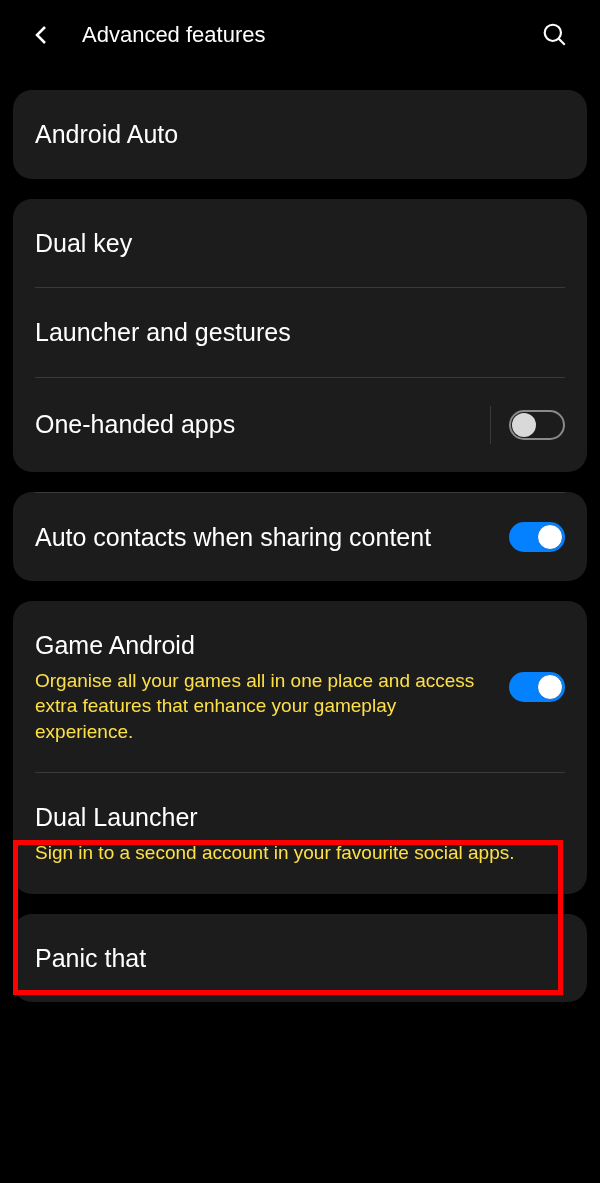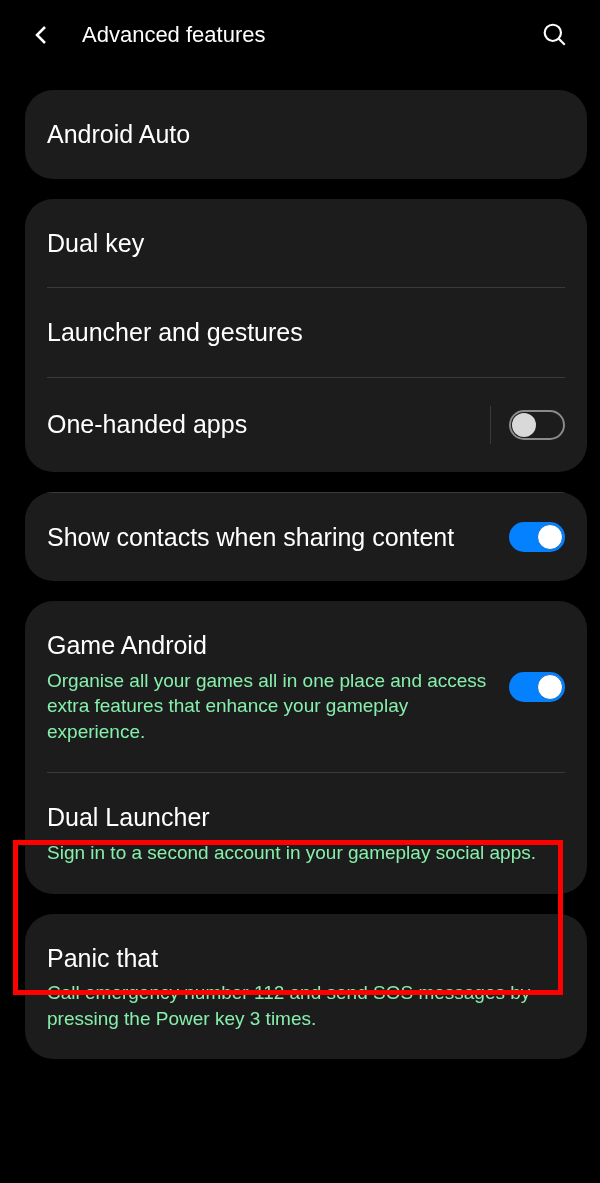--- a/index.html
+++ b/index.html
@@ -2,25 +2,25 @@
 <html><head>
   <meta charset="utf-8">
   <style>
     * { margin: 0; padding: 0; box-sizing: border-box; font-family: -apple-system, sans-serif; }
     body { background: #000000; width: 600px; height: 1183px; color: #fff; overflow: hidden; }
     .header { display: flex; align-items: center; padding: 22px 22px 22px 30px; }
     .back-icon { width: 24px; height: 24px; cursor: pointer; margin-right: 28px; }
     .header-title { font-size: 22px; font-weight: 400; flex: 1; }
     .search-icon { width: 26px; height: 26px; cursor: pointer; margin-right: 10px; }
     .content { padding: 0 13px; }
-    .group { background: #1c1c1c; border-radius: 28px; margin-top: 20px; overflow: hidden; margin-left: 12px; }
+    .group { background: #1c1c1c; border-radius: 19px; margin-top: 20px; overflow: hidden; }
     .row { padding: 28px 22px; display: flex; align-items: center; cursor: pointer; }
     .row-text { flex: 1; }
     .row-title { font-size: 25px; font-weight: 400; color: #fff; line-height: 1.3; }
-    .row-desc { font-size: 19px; color: #86efac; margin-top: 6px; line-height: 1.35; }
+    .row-desc { font-size: 19px; color: #fde047; margin-top: 6px; line-height: 1.35; }
     .divider { border-top: 1px solid #3a3a3a; margin: 0 22px; }
     .toggle-container { display: flex; align-items: center; }
     .vdivider { width: 1px; height: 38px; background: #3a3a3a; margin-right: 18px; }
     .toggle { width: 56px; height: 30px; border-radius: 15px; position: relative; cursor: pointer; }
     .toggle.off { border: 2px solid #8a8a8a; }
     .toggle.off .knob { position: absolute; width: 24px; height: 24px; border-radius: 50%; background: #d9d9d9; top: 1px; left: 1px; }
     .toggle.on { background: #0381fe; }
     .toggle.on .knob { position: absolute; width: 26px; height: 26px; border-radius: 50%; background: #fff; top: 2px; right: 2px; border: 1px solid #0a6dd4; }
     .highlight { position: absolute; border: 5px solid #ff0000; pointer-events: none; }
   </style>
@@ -71,21 +71,21 @@
             <div class="knob"></div>
           </div>
       </div>
     </div>
   </div>
 
   <div class="group">
     <div class="divider"></div>
     <div class="row">
       <div class="row-text">
-          <div class="row-title">Show contacts when sharing content</div>
+          <div class="row-title">Auto contacts when sharing content</div>
         </div>
       <div class="toggle-container">
         <div class="toggle on">
             <div class="knob"></div>
           </div>
       </div>
     </div>
   </div>
 
   <div class="group">
@@ -97,29 +97,28 @@
       <div class="toggle-container" style="margin-left:18px;">
         <div class="toggle on">
             <div class="knob"></div>
           </div>
       </div>
     </div>
     <div class="divider"></div>
     <div class="row">
       <div class="row-text">
         <div class="row-title">Dual Launcher</div>
-        <div class="row-desc">Sign in to a second account in your gameplay social apps.</div>
+        <div class="row-desc">Sign in to a second account in your favourite social apps.</div>
       </div>
     </div>
   </div>
 
   <div class="group">
     <div class="row">
       <div class="row-text">
         <div class="row-title">Panic that</div>
-        <div class="row-desc">Call emergency number 112 and send SOS messages by pressing the Power key 3 times.</div>
       </div>
     </div>
   </div>
 
 </div>
 
 <div class="highlight" style="left:13px; top:840px; width:550px; height:155px;"></div>
 
 </body></html>

